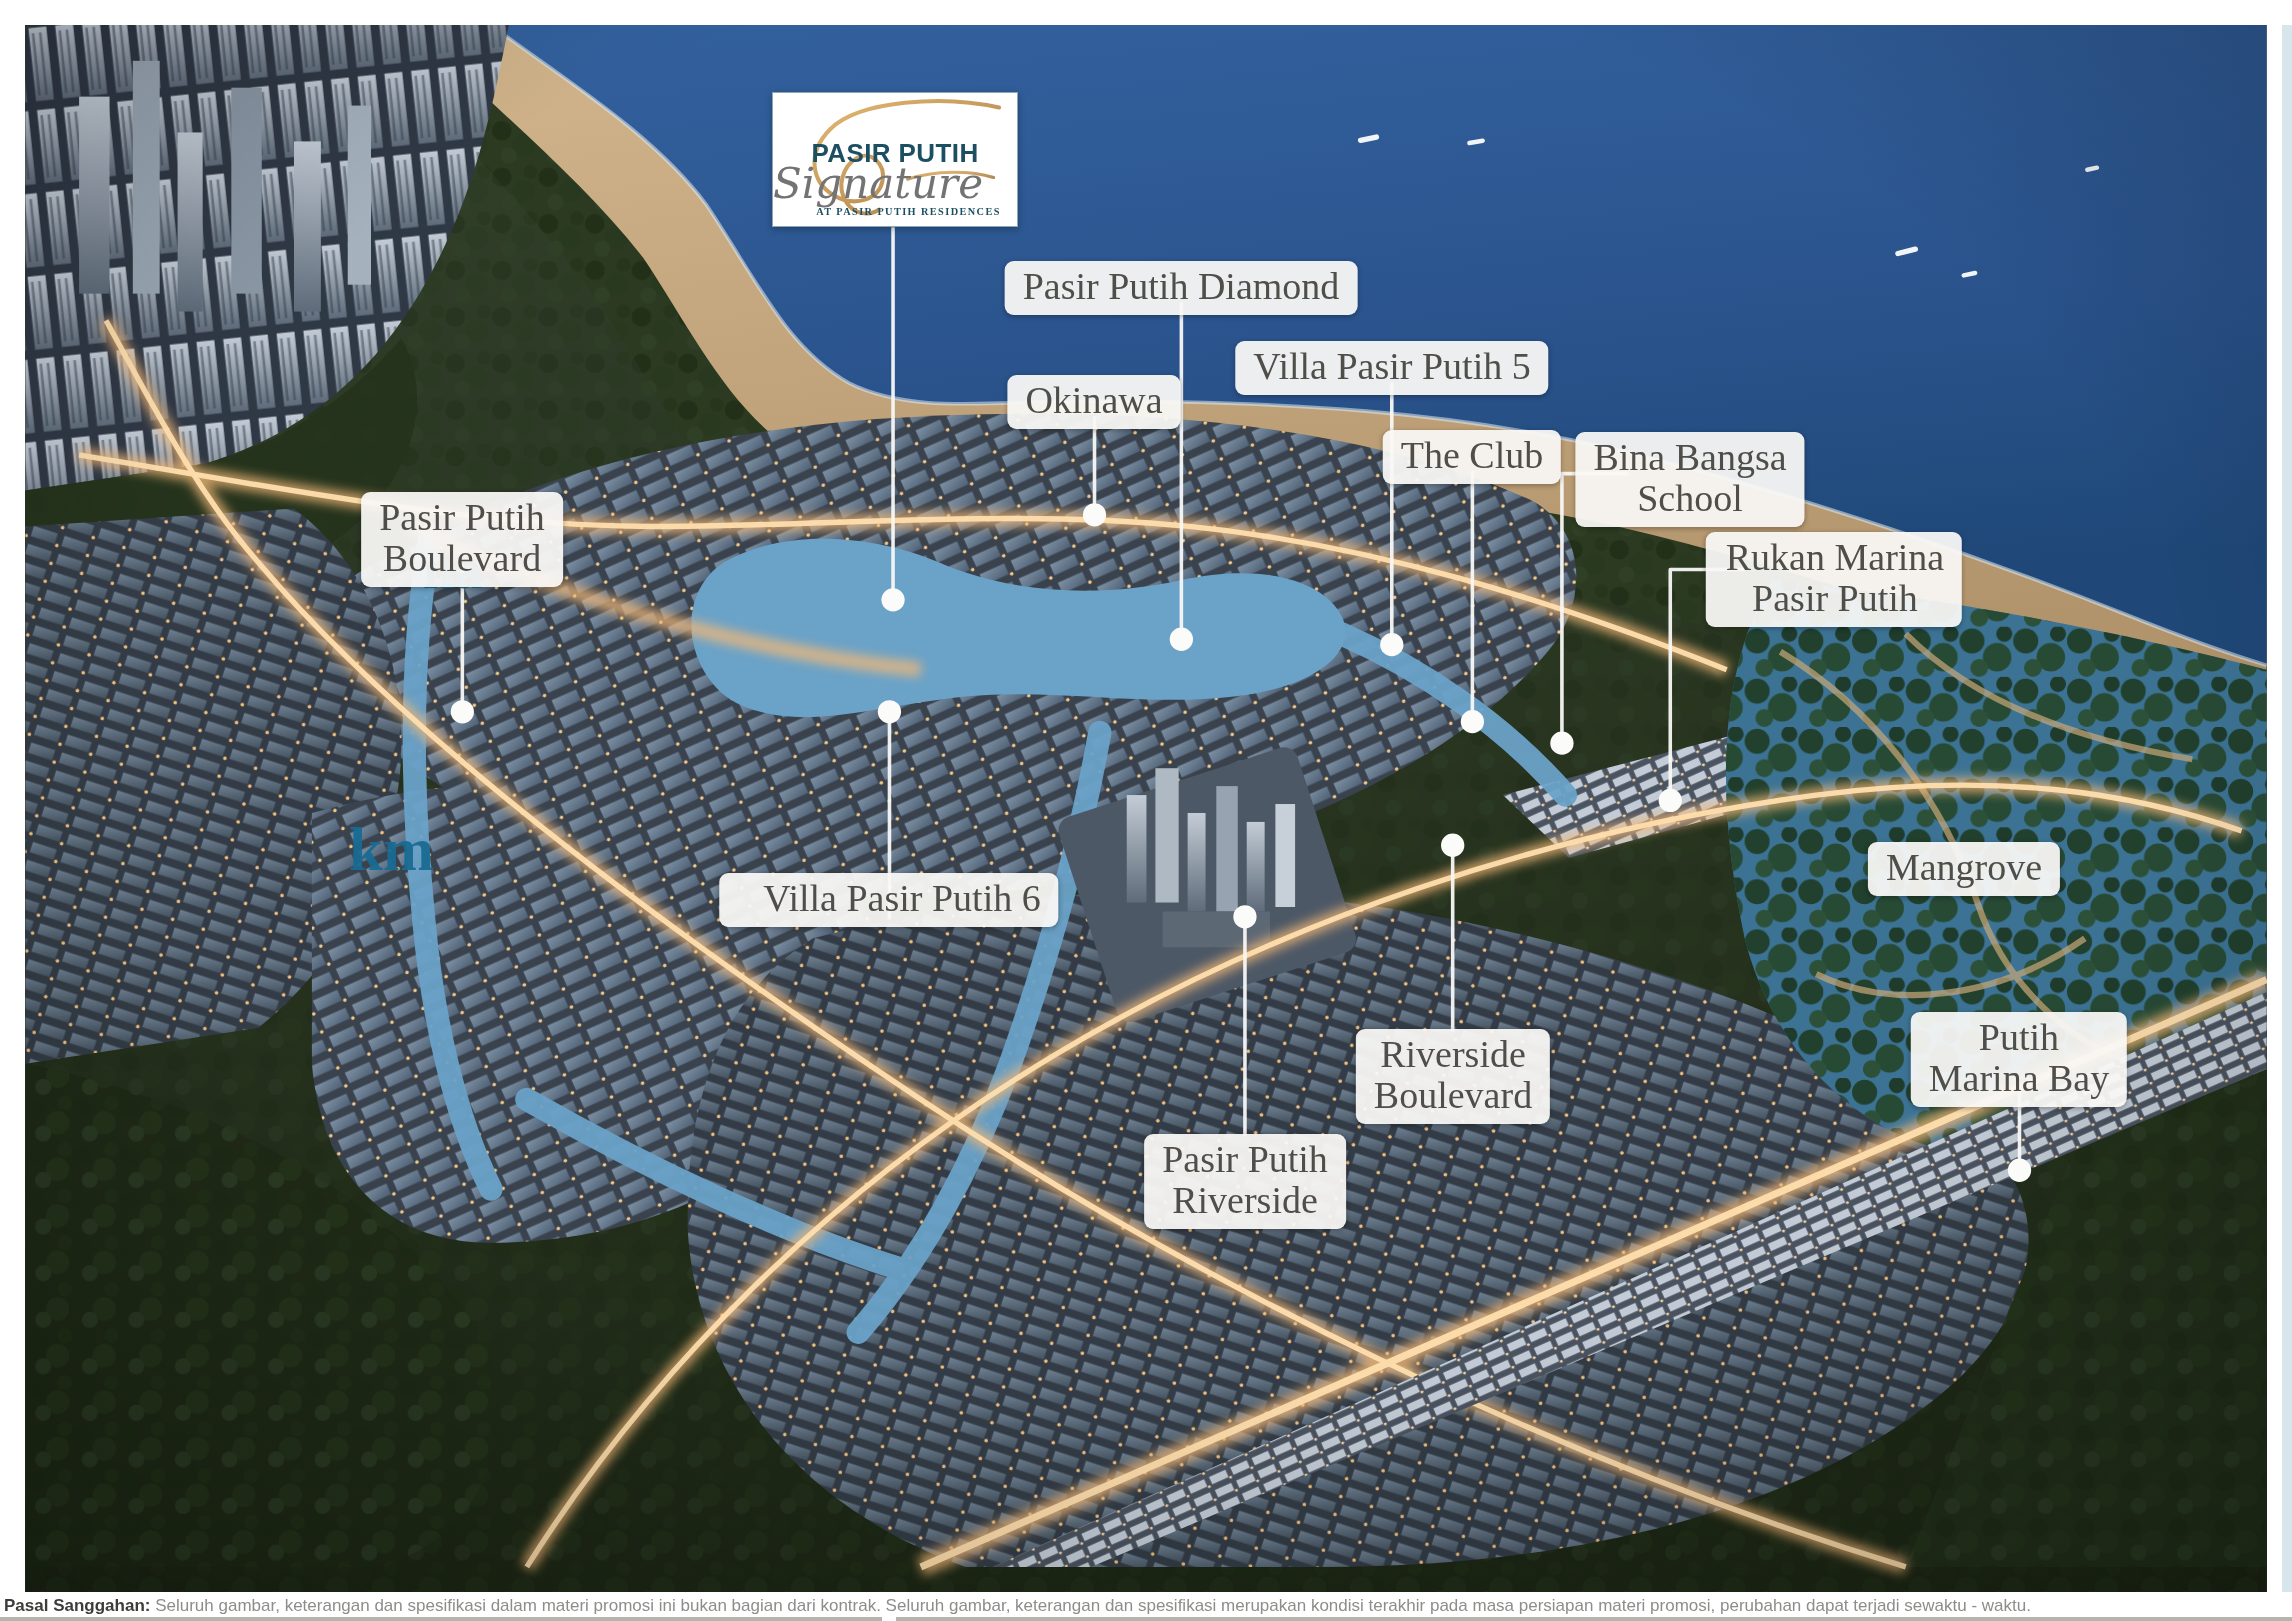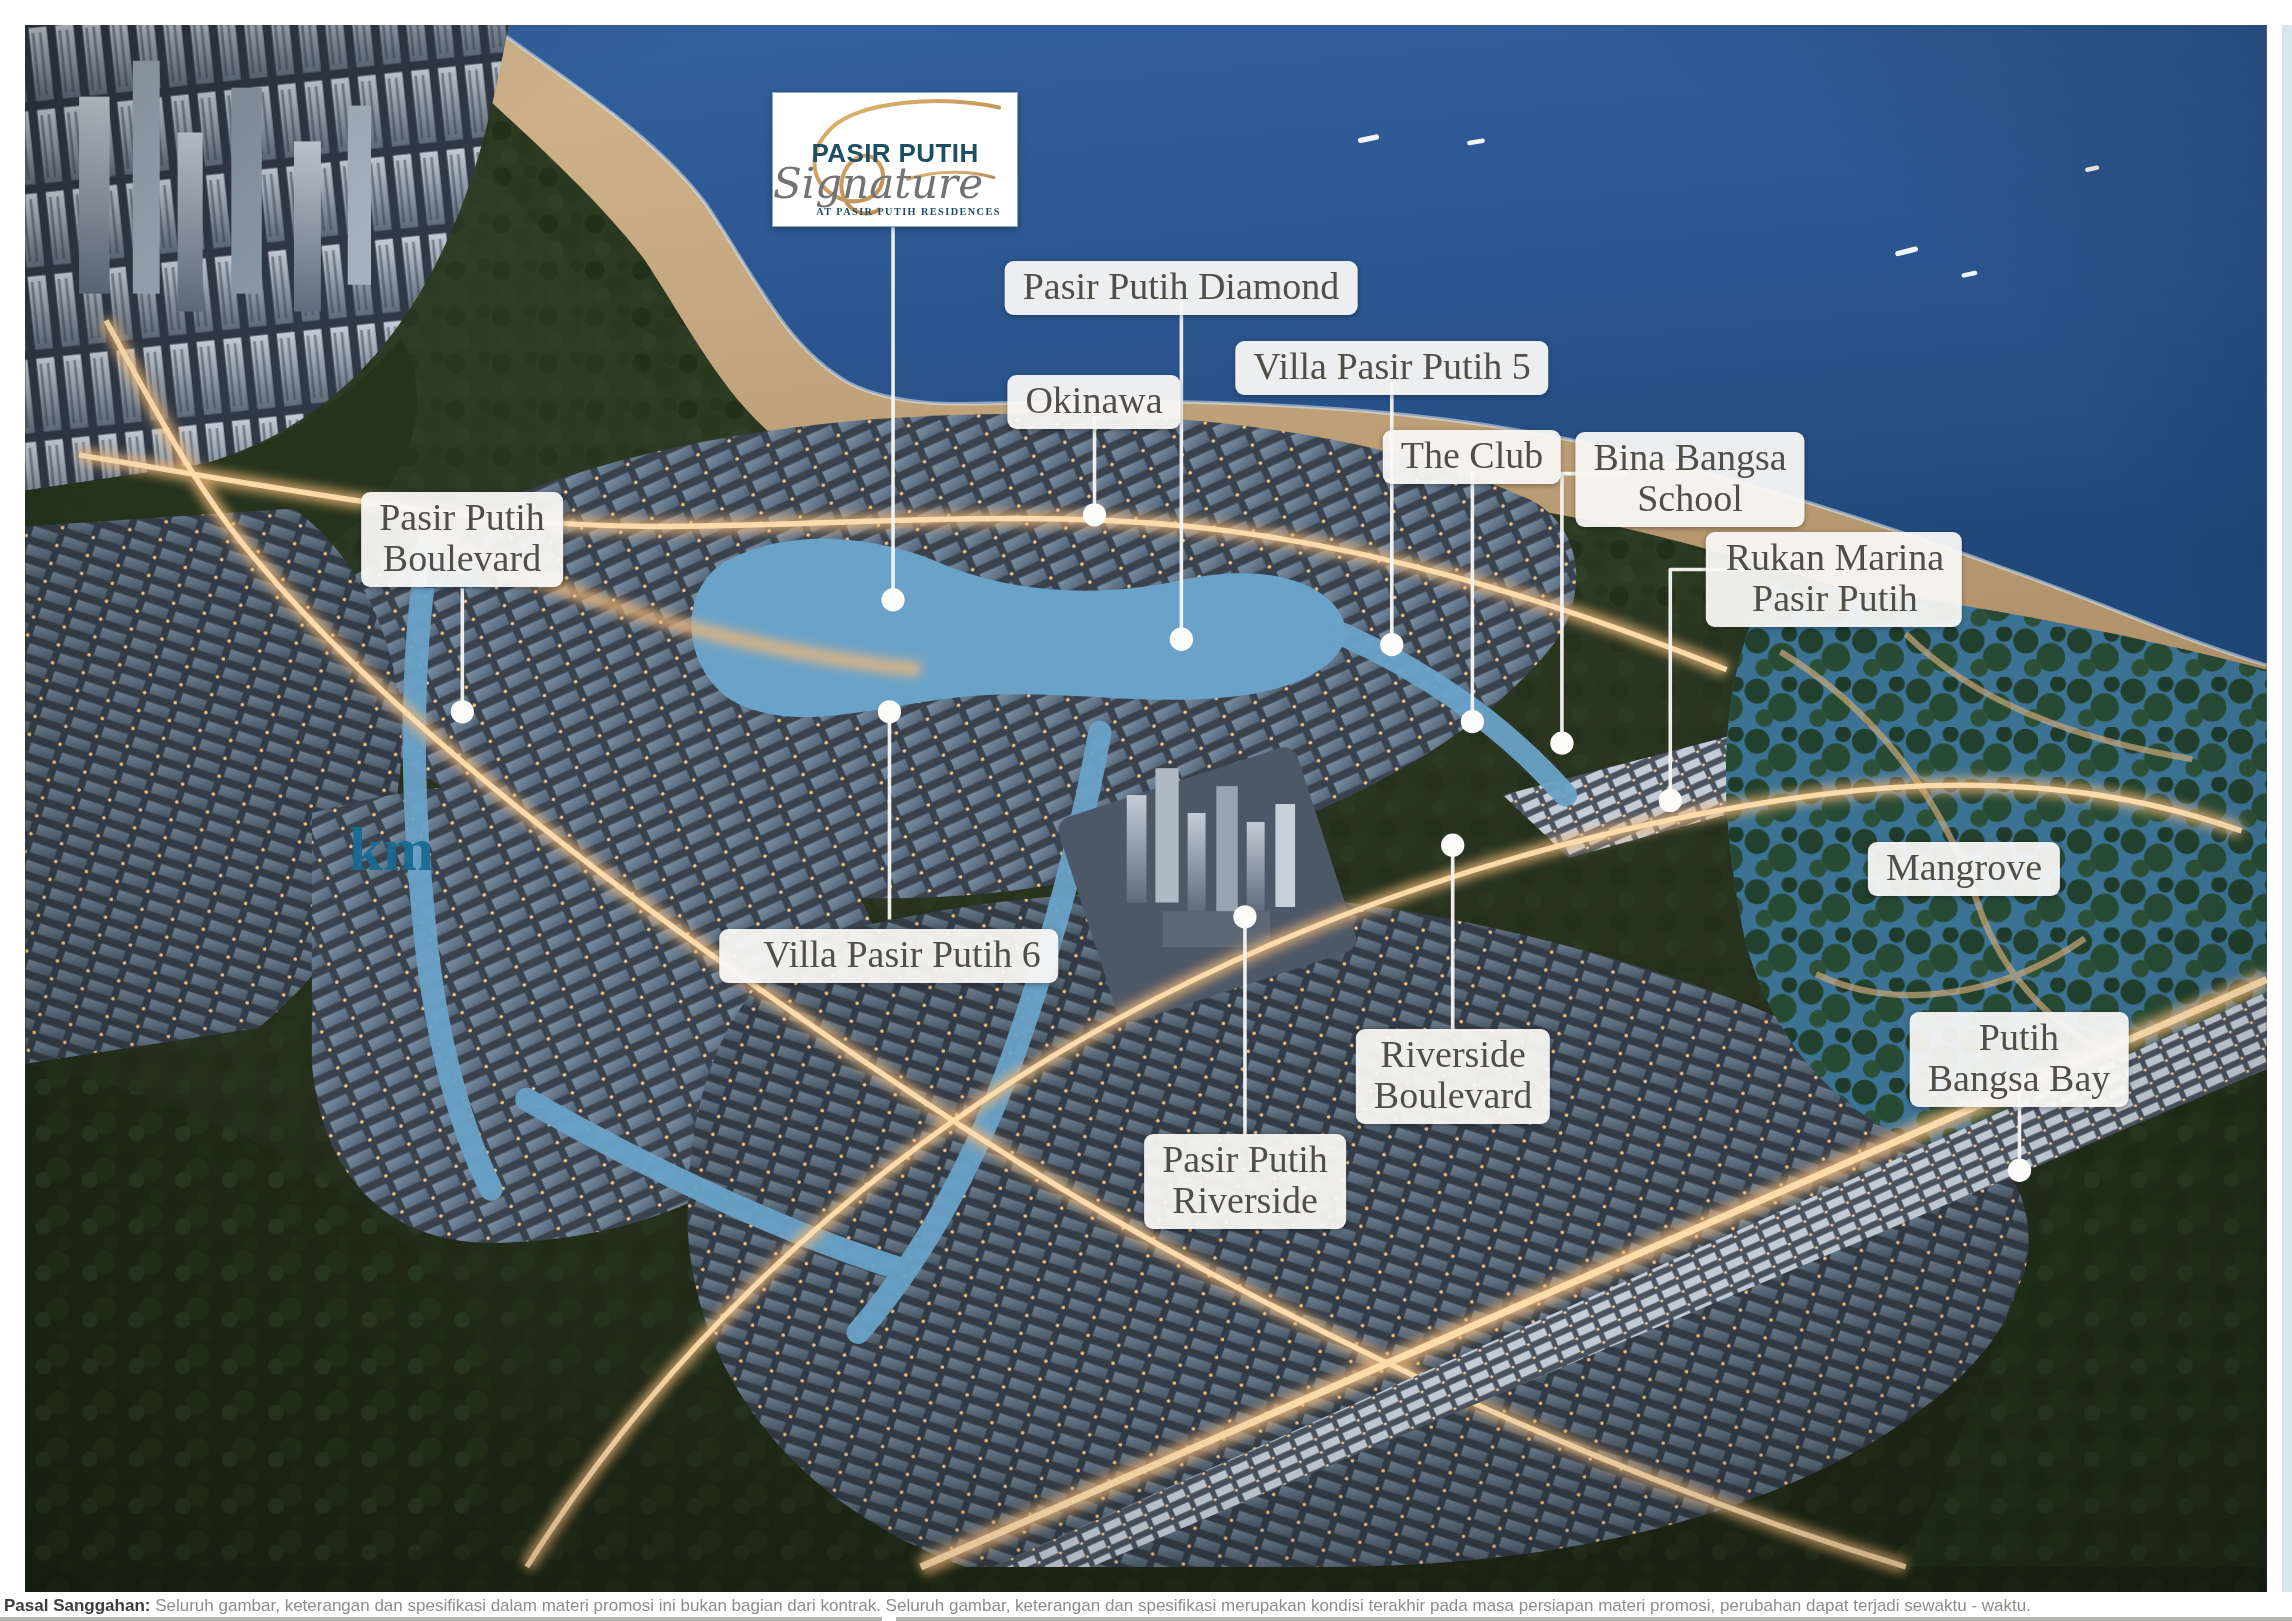--- a/index.html
+++ b/index.html
@@ -265,34 +265,34 @@
           <span>School</span>
         </div>
         <div class="map-label" style="left: 437px; top: 467px;">
           <span>Pasir Putih</span>
           <span>Boulevard</span>
         </div>
         <div class="map-label" style="left: 1809px; top: 507px; padding-left: 20px;">
           <span>Rukan Marina</span>
           <span>Pasir Putih</span>
         </div>
-        <div class="map-label" style="left: 864px; top: 904px; padding-left: 44px;">
+        <div class="map-label" style="left: 864px; top: 848px; padding-left: 44px;">
           <span>Villa Pasir Putih 6</span>
         </div>
         <div class="map-label" style="left: 1428px; top: 1004px;">
           <span>Riverside</span>
           <span>Boulevard</span>
         </div>
         <div class="map-label" style="left: 1220px; top: 1109px;">
           <span>Pasir Putih</span>
           <span>Riverside</span>
         </div>
         <div class="map-label" style="left: 1994px; top: 987px;">
           <span>Putih</span>
-          <span>Bangsa Bay</span>
+          <span>Marina Bay</span>
         </div>
         <div class="map-label" style="left: 1939px; top: 817px;">
           <span>Mangrove</span>
         </div>
       </div>
   </div>
 
   <div id="disclaimer">
     <b>Pasal Sanggahan:</b><span> Seluruh gambar, keterangan dan spesifikasi dalam materi promosi ini bukan bagian dari kontrak. Seluruh gambar, keterangan dan spesifikasi merupakan kondisi terakhir pada masa persiapan materi promosi, perubahan dapat terjadi sewaktu - waktu.</span>
   </div>

